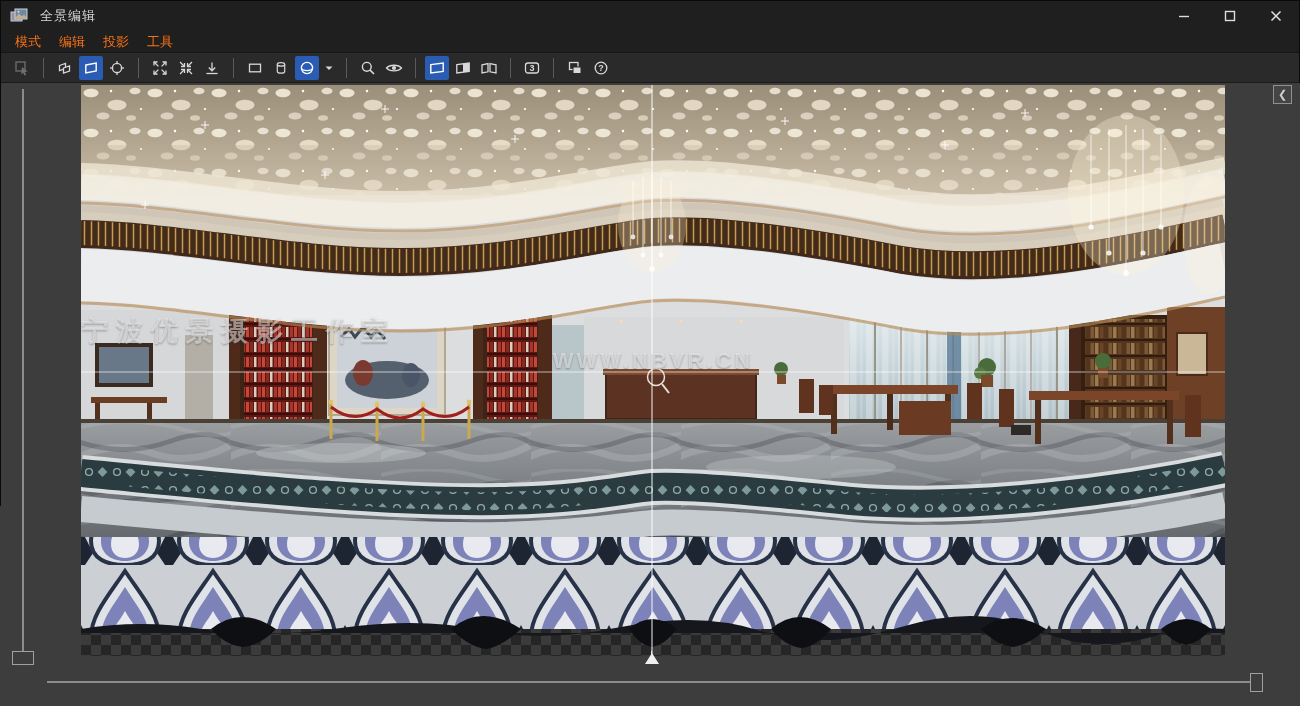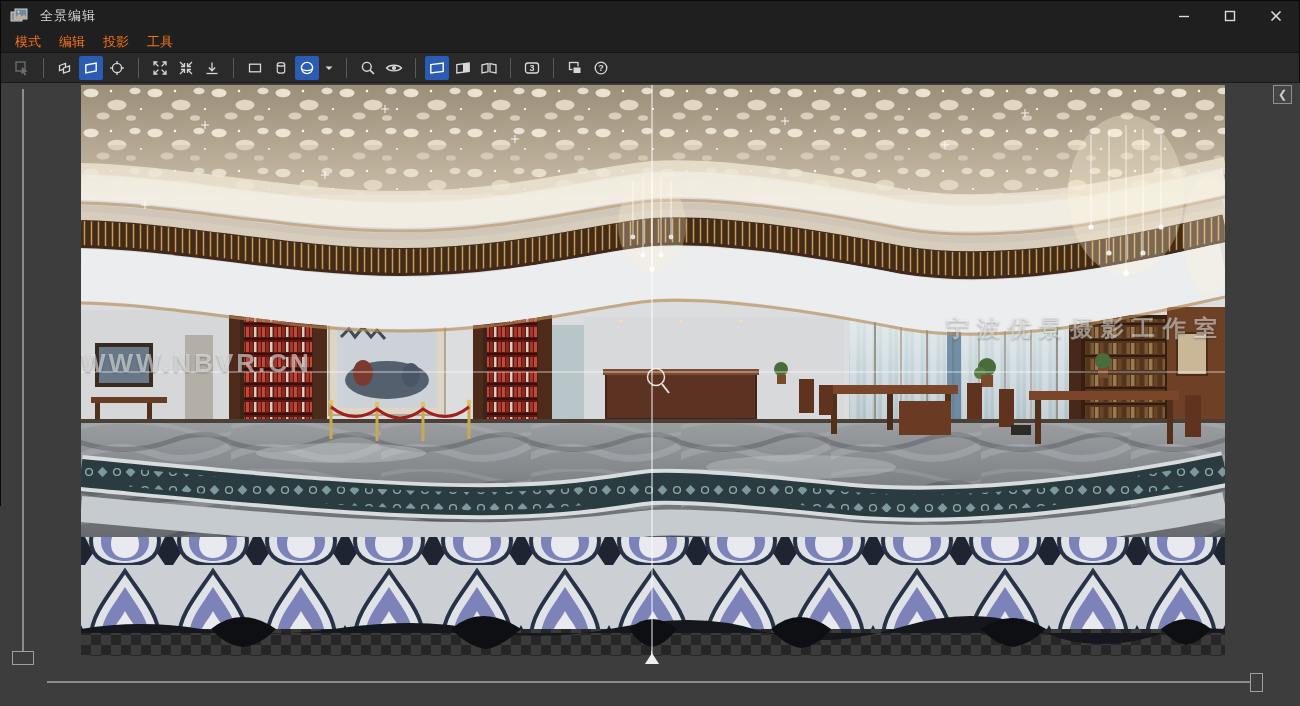--- a/index.html
+++ b/index.html
@@ -41,24 +41,24 @@
   .h-handle { position:absolute; left:1249px; top:590px; width:13px; height:19px;
               background:#3d3d3d; border:1px solid #a0a0a0; }
 
   .panel-toggle { position:absolute; left:1272px; top:2px; width:19px; height:19px;
                   border:1px solid #909090; color:#cfcfcf; font-size:11px; line-height:17px;
                   text-align:center; background:#454545; }
 
   .canvas { position:absolute; left:80px; top:2px; width:1144px; height:571px; background:#2b2b2b; }
   .canvas svg.pano { position:absolute; left:0; top:0; }
 
-  .wm1 { position:absolute; left:0; right:0; top:228px; text-align:right; font-size:23px;
+  .wm1 { position:absolute; left:0; right:0; top:228px; text-align:left; font-size:27px;
          font-weight:bold; letter-spacing:8px; color:rgba(255,255,255,0.48);
          text-shadow:0 1px 2px rgba(40,40,40,.35); pointer-events:none; }
-  .wm2 { position:absolute; left:0; right:0; top:263px; text-align:left; font-size:26px;
+  .wm2 { position:absolute; left:0; right:0; top:263px; text-align:center; font-size:22px;
          font-weight:bold; letter-spacing:3px; color:rgba(248,248,248,0.55);
          text-shadow:0 1px 2px rgba(40,40,40,.35); pointer-events:none; }
 
   .tri-marker { position:absolute; left:644px; top:570px; width:0; height:0;
                 border-left:7px solid transparent; border-right:7px solid transparent;
                 border-bottom:11px solid #efefef; }
   .center-line-ext { position:absolute; left:650px; top:568px; width:1px; height:4px; background:#e8e8e8; }
 </style>
 </head>
 <body>

